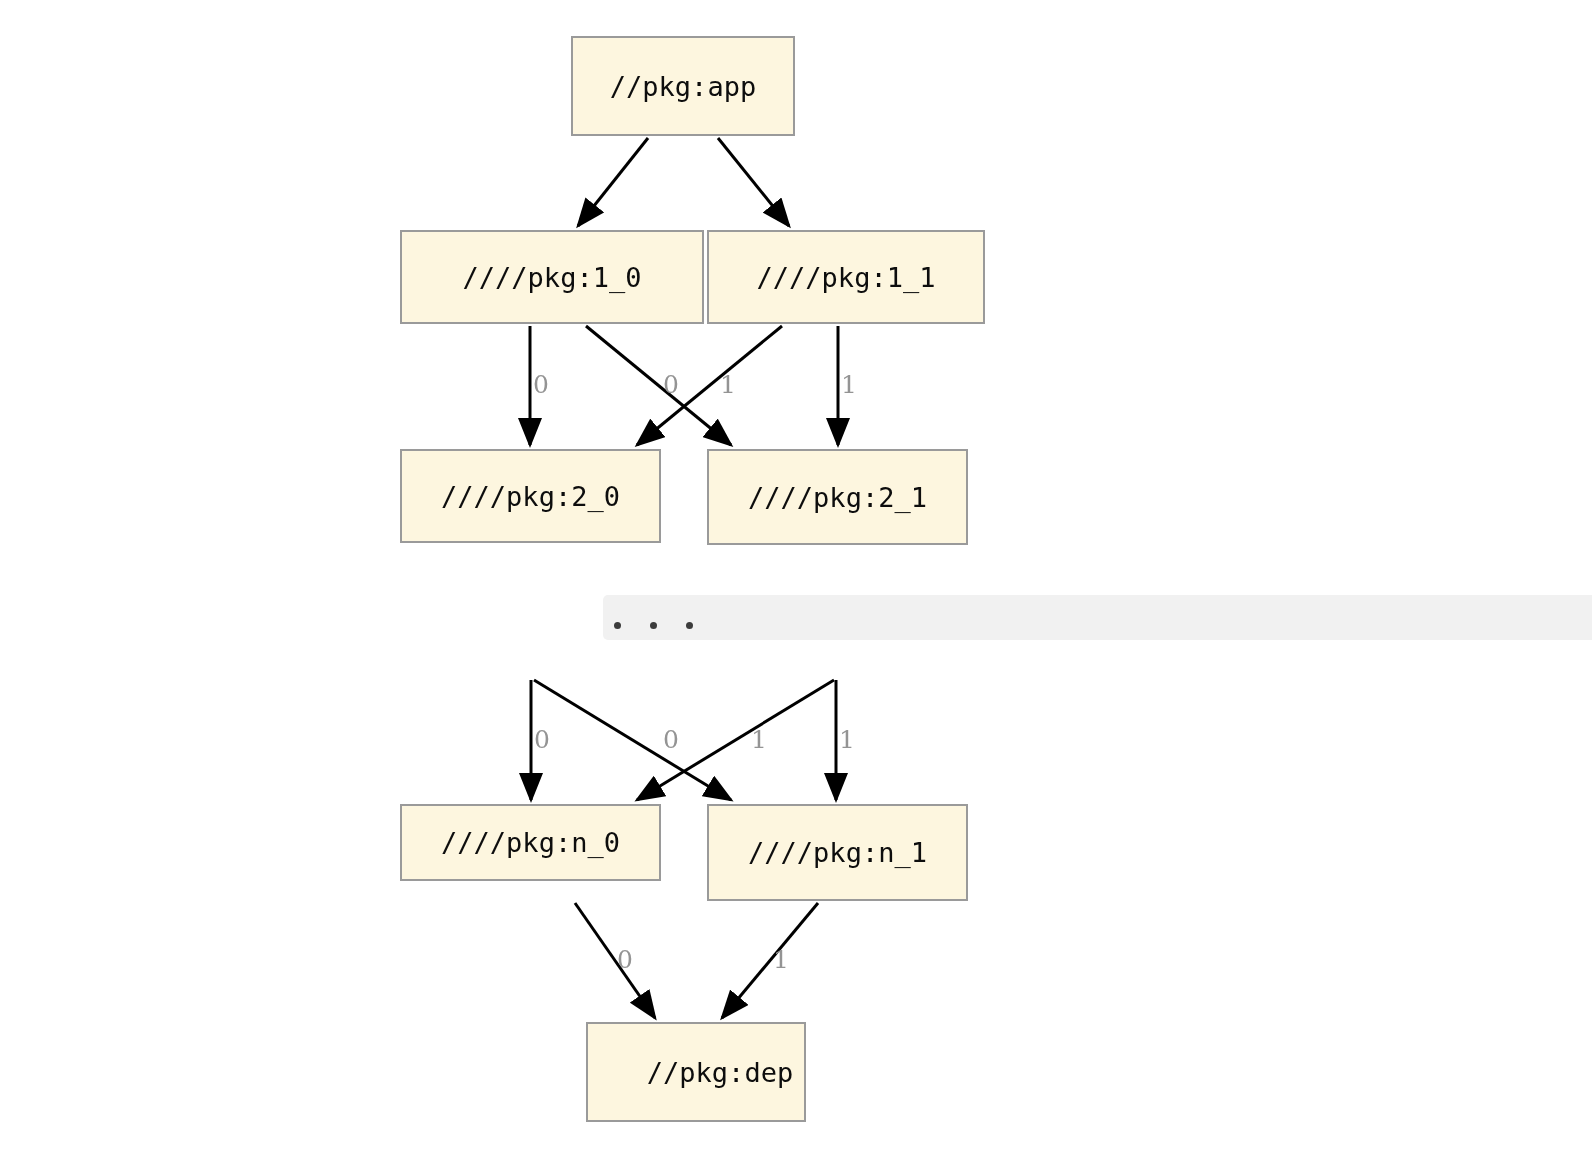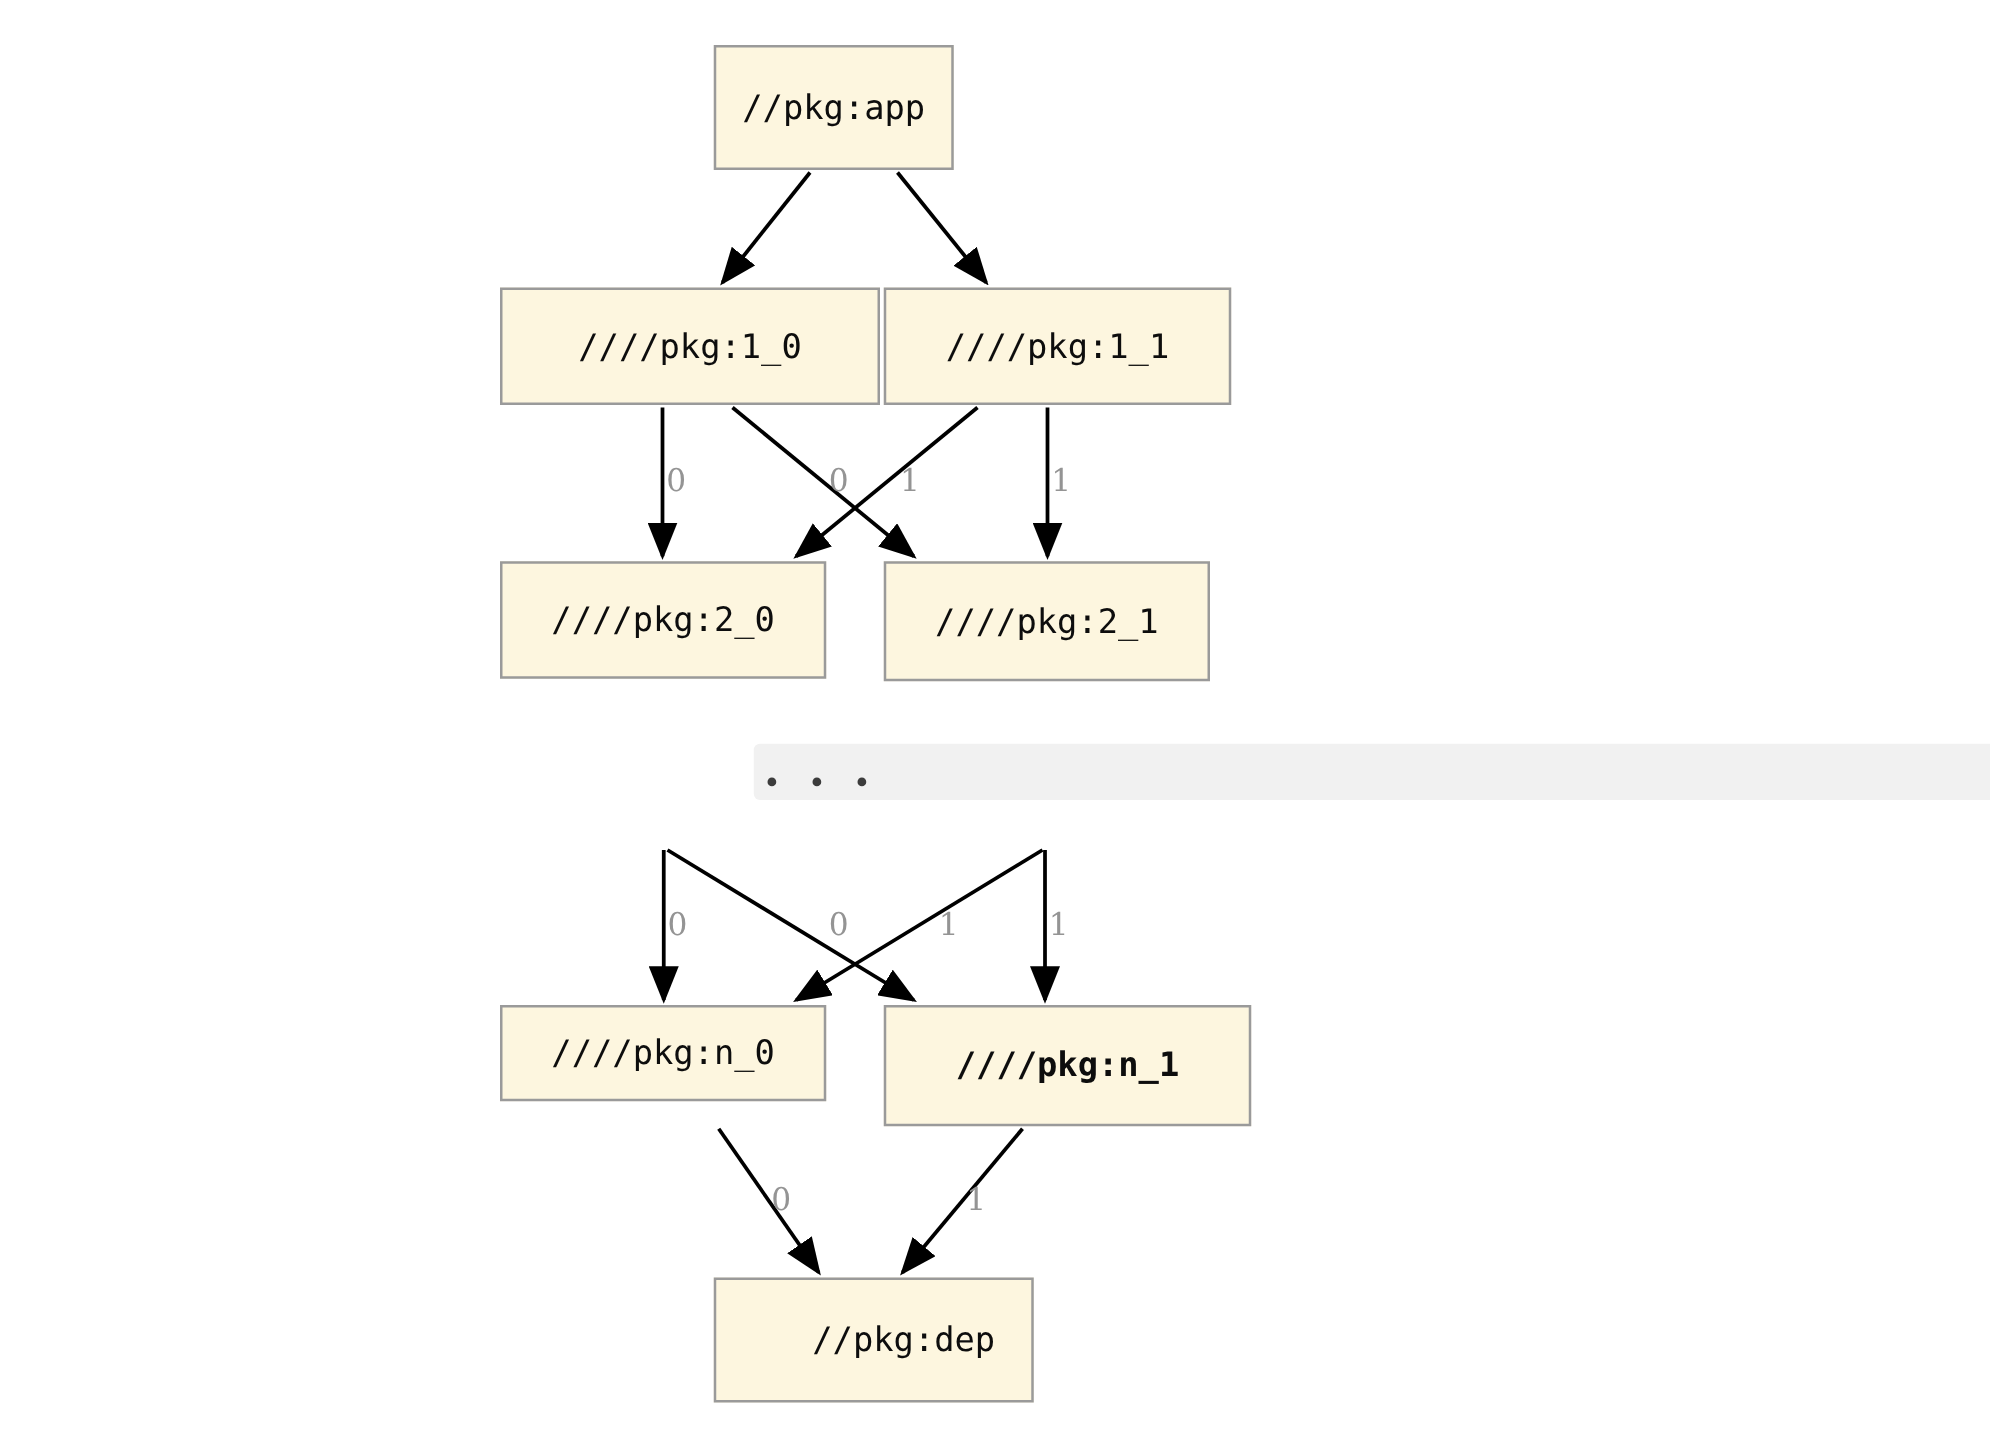--- a/index.html
+++ b/index.html
@@ -102,28 +102,28 @@
 
   <div class="ellipsis-band" id="ellipsis-band" style="left: 603px; top: 595px; width: 989px; height: 45px;">
     <div class="ellipsis-dots" id="ellipsis-dots">
         <span></span>
         <span></span>
         <span></span>
       </div>
   </div>
 
   <div id="node-layer">
-      <div class="node" style="left: 571px; top: 36px; width: 192px; height: 100px;">//pkg:app</div>
+      <div class="node" style="left: 571px; top: 36px; width: 224px; height: 100px;">//pkg:app</div>
       <div class="node" style="left: 400px; top: 230px; width: 304px; height: 94px;">////pkg:1_0</div>
       <div class="node" style="left: 707px; top: 230px; width: 278px; height: 94px;">////pkg:1_1</div>
       <div class="node" style="left: 400px; top: 449px; width: 261px; height: 94px;">////pkg:2_0</div>
       <div class="node" style="left: 707px; top: 449px; width: 261px; height: 96px;">////pkg:2_1</div>
       <div class="node" style="left: 400px; top: 804px; width: 261px; height: 77px;">////pkg:n_0</div>
-      <div class="node" style="left: 707px; top: 804px; width: 294px; height: 97px; font-weight: bold;">////pkg:n_1</div>
-      <div class="node" style="left: 571px; top: 1022px; width: 256px; height: 100px; padding-left: 48px;">//pkg:dep</div>
+      <div class="node" style="left: 707px; top: 804px; width: 261px; height: 97px;">////pkg:n_1</div>
+      <div class="node" style="left: 586px; top: 1022px; width: 220px; height: 100px; padding-left: 48px;">//pkg:dep</div>
     </div>
   <div id="label-layer">
       <div class="edge-label" style="left: 533px; top: 370px;">0</div>
       <div class="edge-label" style="left: 663px; top: 370px;">0</div>
       <div class="edge-label" style="left: 720px; top: 370px;">1</div>
       <div class="edge-label" style="left: 841px; top: 370px;">1</div>
       <div class="edge-label" style="left: 534px; top: 725px;">0</div>
       <div class="edge-label" style="left: 663px; top: 725px;">0</div>
       <div class="edge-label" style="left: 751px; top: 725px;">1</div>
       <div class="edge-label" style="left: 839px; top: 725px;">1</div>

